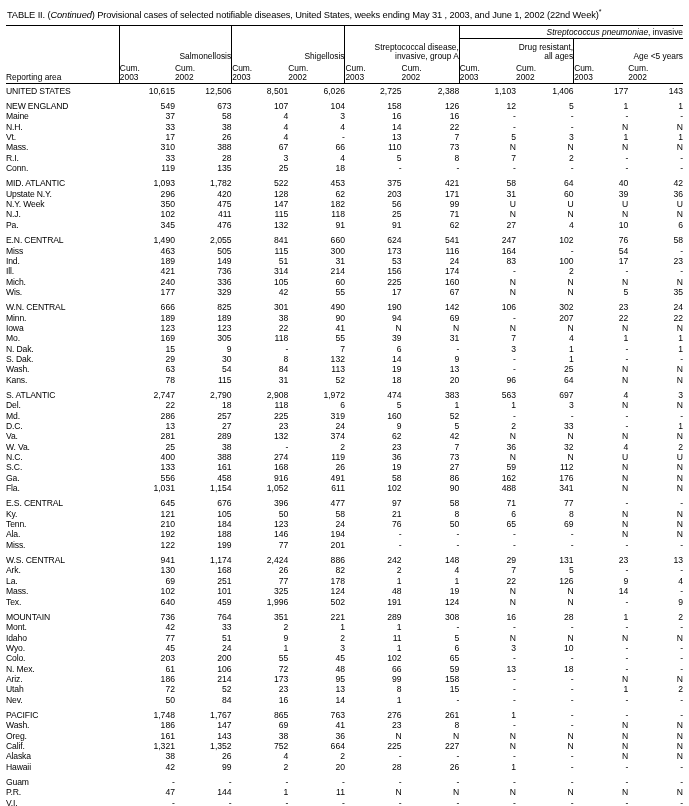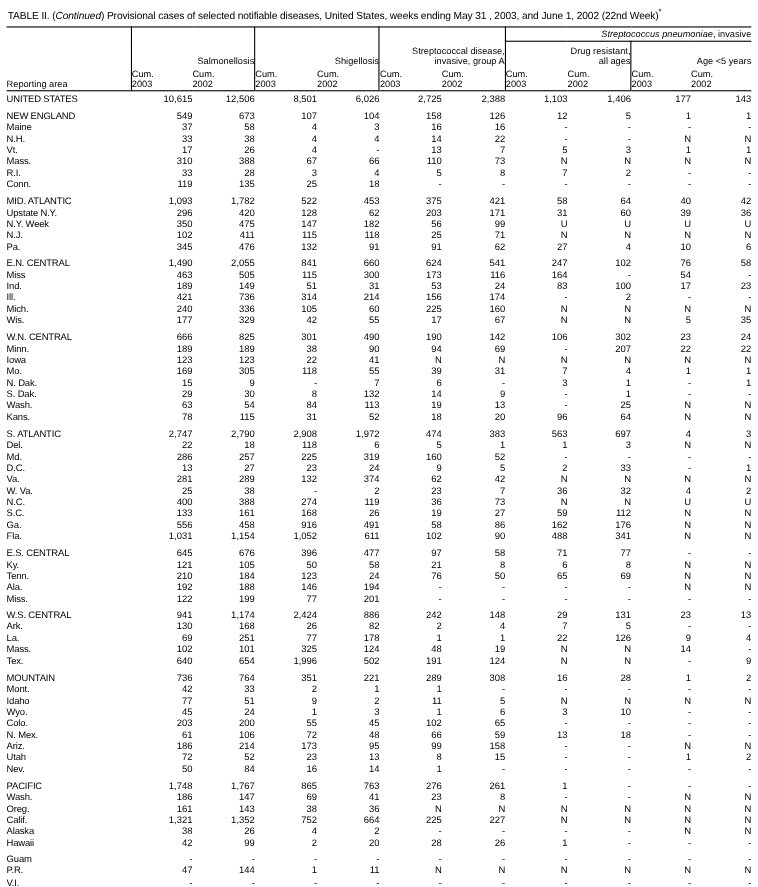--- a/index.html
+++ b/index.html
@@ -769,21 +769,21 @@
           <td class="num">48</td>
           <td class="num">19</td>
           <td class="num">N</td>
           <td class="num">N</td>
           <td class="num">14</td>
           <td class="num">-</td>
         </tr>
         <tr>
           <td class="area">Tex.</td>
           <td class="num">640</td>
-          <td class="num">654</td>
+          <td class="num">459</td>
           <td class="num">1,996</td>
           <td class="num">502</td>
           <td class="num">191</td>
           <td class="num">124</td>
           <td class="num">N</td>
           <td class="num">N</td>
           <td class="num">-</td>
           <td class="num">9</td>
         </tr>
         <tr class="spacer">

